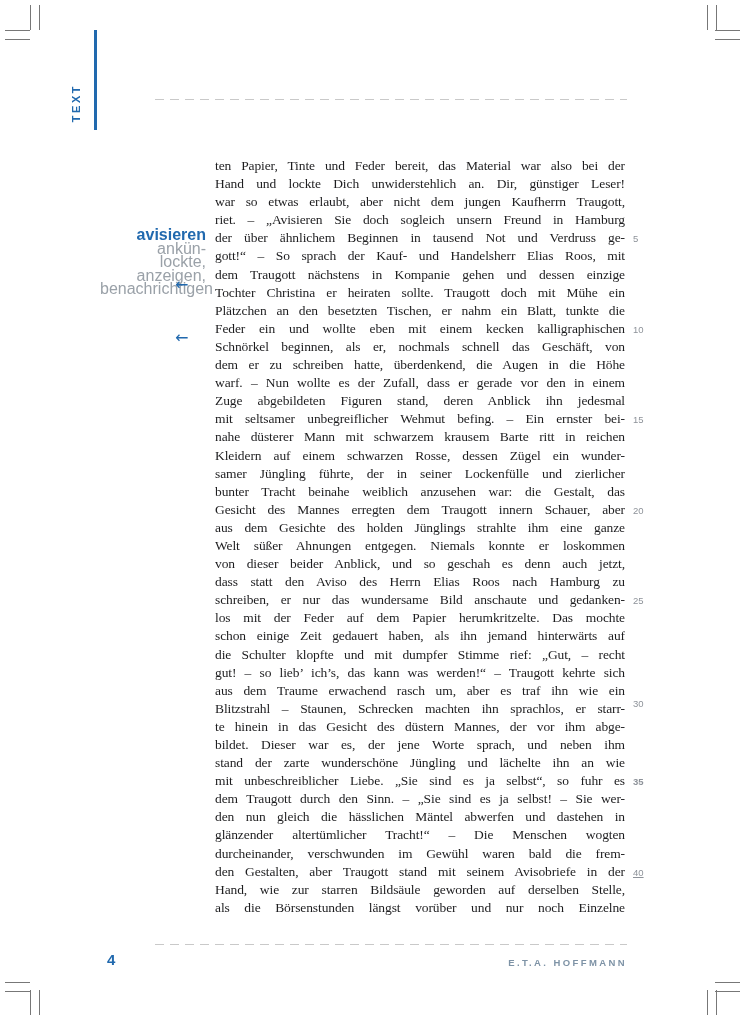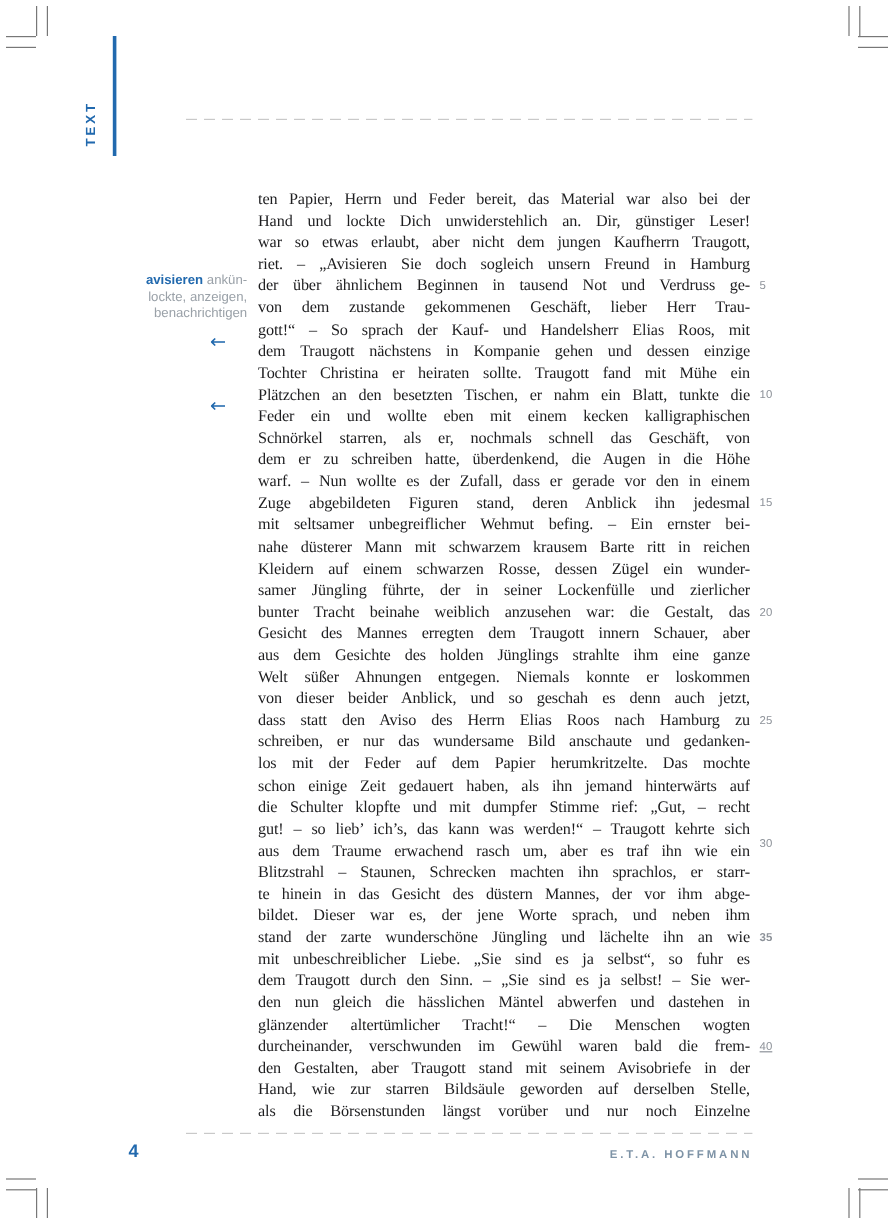--- a/index.html
+++ b/index.html
@@ -36,21 +36,21 @@
   .text-line{font-family:"Liberation Serif",serif;font-size:13.5px;line-height:18.1px;height:18.1px;
     color:var(--ink);text-align:justify;text-align-last:justify;letter-spacing:-0.1px;overflow:hidden;}
 
   
   .line-numbers{position:absolute;left:633px;top:157px;width:18px;height:780px;}
   .line-number{position:absolute;left:0;font-size:9.5px;color:#8d9299;
     font-family:"Liberation Sans",sans-serif;}
 
   
   .margin-note{position:absolute;left:100px;top:228px;width:106px;text-align:right;
-    font-size:11px;line-height:13.5px;font-family:"Liberation Sans",sans-serif;}
+    font-size:16px;line-height:13.5px;font-family:"Liberation Sans",sans-serif;}
   .margin-note .term{color:var(--blue);font-weight:bold;}
   .margin-note .def{color:var(--note-gray);}
 
   
   .margin-arrow{position:absolute;color:var(--blue);font-size:16px;line-height:16px;
     font-family:"DejaVu Sans",sans-serif;}
   .arrow-1{left:175px;top:277px;}
   .arrow-2{left:175px;top:330px;}
 
   
@@ -81,32 +81,31 @@
   <div class="margin-note">
     <div><span class="term">avisieren</span> <span class="def">ankün-</span></div>
     <div class="def">lockte, anzeigen,</div>
     <div class="def">benachrichtigen</div>
   </div>
 
   <div class="margin-arrow arrow-1">←</div>
   <div class="margin-arrow arrow-2">←</div>
 
   <div class="text-block">
-      <div class="text-line">ten Papier, Herrn und Feder bereit, das Material war also bei der</div>
+      <div class="text-line">ten Papier, Tinte und Feder bereit, das Material war also bei der</div>
       <div class="text-line">Hand und lockte Dich unwiderstehlich an. Dir, günstiger Leser!</div>
       <div class="text-line">war so etwas erlaubt, aber nicht dem jungen Kaufherrn Traugott,</div>
       <div class="text-line">riet. – „Avisieren Sie doch sogleich unsern Freund in Hamburg</div>
       <div class="text-line">der über ähnlichem Beginnen in tausend Not und Verdruss ge-</div>
-      <div class="text-line">von dem zustande gekommenen Geschäft, lieber Herr Trau-</div>
       <div class="text-line">gott!“ – So sprach der Kauf- und Handelsherr Elias Roos, mit</div>
       <div class="text-line">dem Traugott nächstens in Kompanie gehen und dessen einzige</div>
-      <div class="text-line">Tochter Christina er heiraten sollte. Traugott fand mit Mühe ein</div>
+      <div class="text-line">Tochter Christina er heiraten sollte. Traugott doch mit Mühe ein</div>
       <div class="text-line">Plätzchen an den besetzten Tischen, er nahm ein Blatt, tunkte die</div>
       <div class="text-line">Feder ein und wollte eben mit einem kecken kalligraphischen</div>
-      <div class="text-line">Schnörkel starren, als er, nochmals schnell das Geschäft, von</div>
+      <div class="text-line">Schnörkel beginnen, als er, nochmals schnell das Geschäft, von</div>
       <div class="text-line">dem er zu schreiben hatte, überdenkend, die Augen in die Höhe</div>
       <div class="text-line">warf. – Nun wollte es der Zufall, dass er gerade vor den in einem</div>
       <div class="text-line">Zuge abgebildeten Figuren stand, deren Anblick ihn jedesmal</div>
       <div class="text-line">mit seltsamer unbegreiflicher Wehmut befing. – Ein ernster bei-</div>
       <div class="text-line">nahe düsterer Mann mit schwarzem krausem Barte ritt in reichen</div>
       <div class="text-line">Kleidern auf einem schwarzen Rosse, dessen Zügel ein wunder-</div>
       <div class="text-line">samer Jüngling führte, der in seiner Lockenfülle und zierlicher</div>
       <div class="text-line">bunter Tracht beinahe weiblich anzusehen war: die Gestalt, das</div>
       <div class="text-line">Gesicht des Mannes erregten dem Traugott innern Schauer, aber</div>
       <div class="text-line">aus dem Gesichte des holden Jünglings strahlte ihm eine ganze</div>

